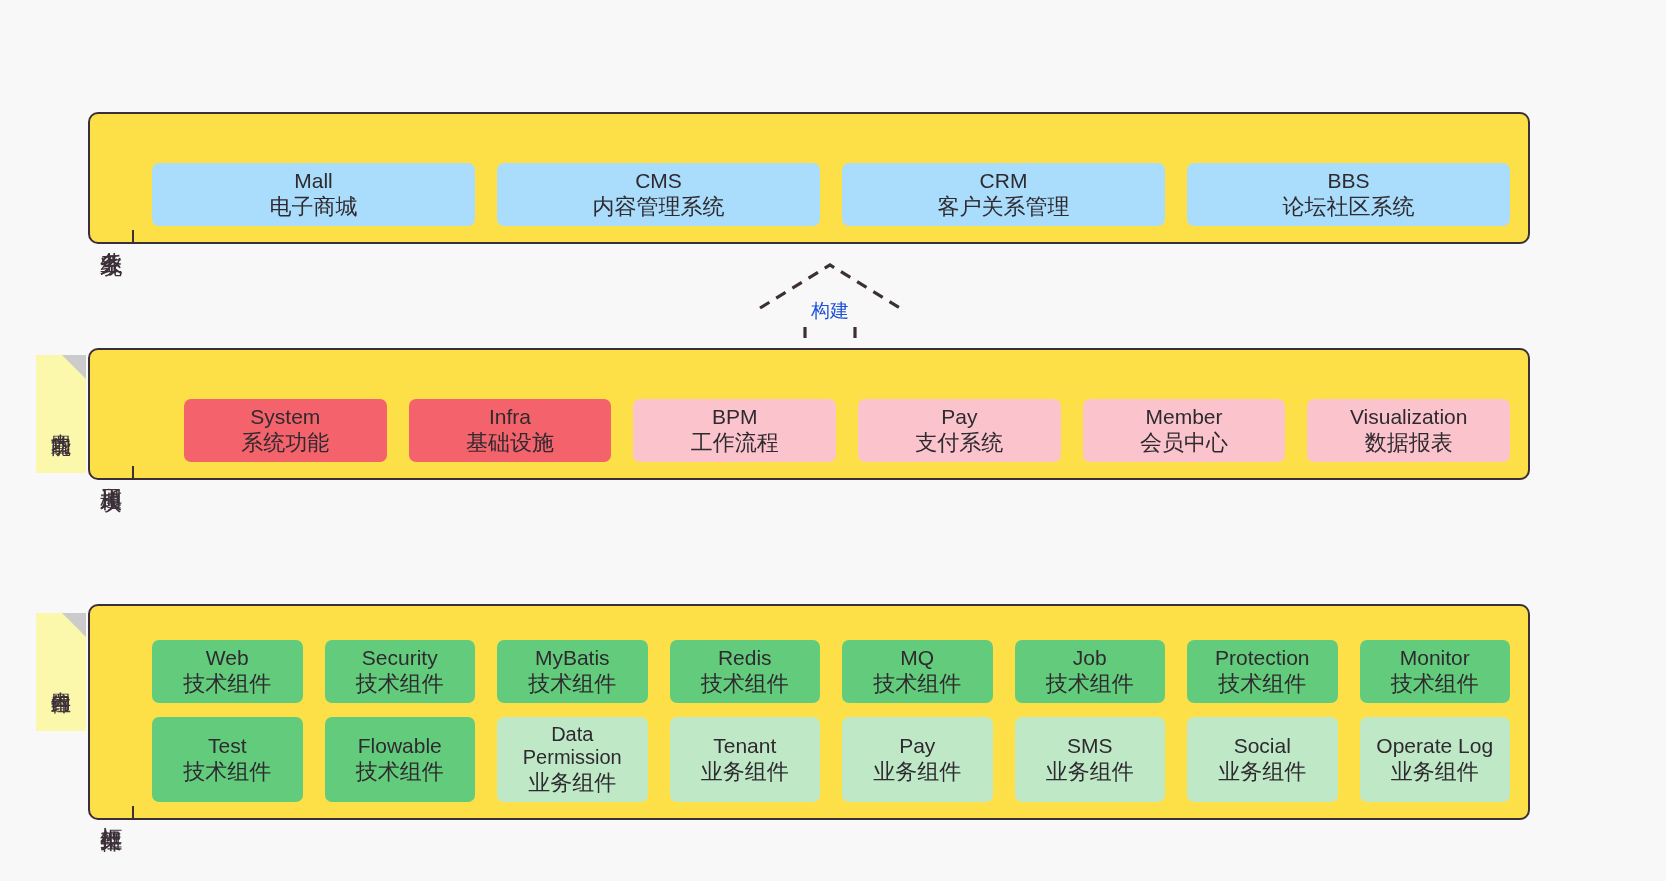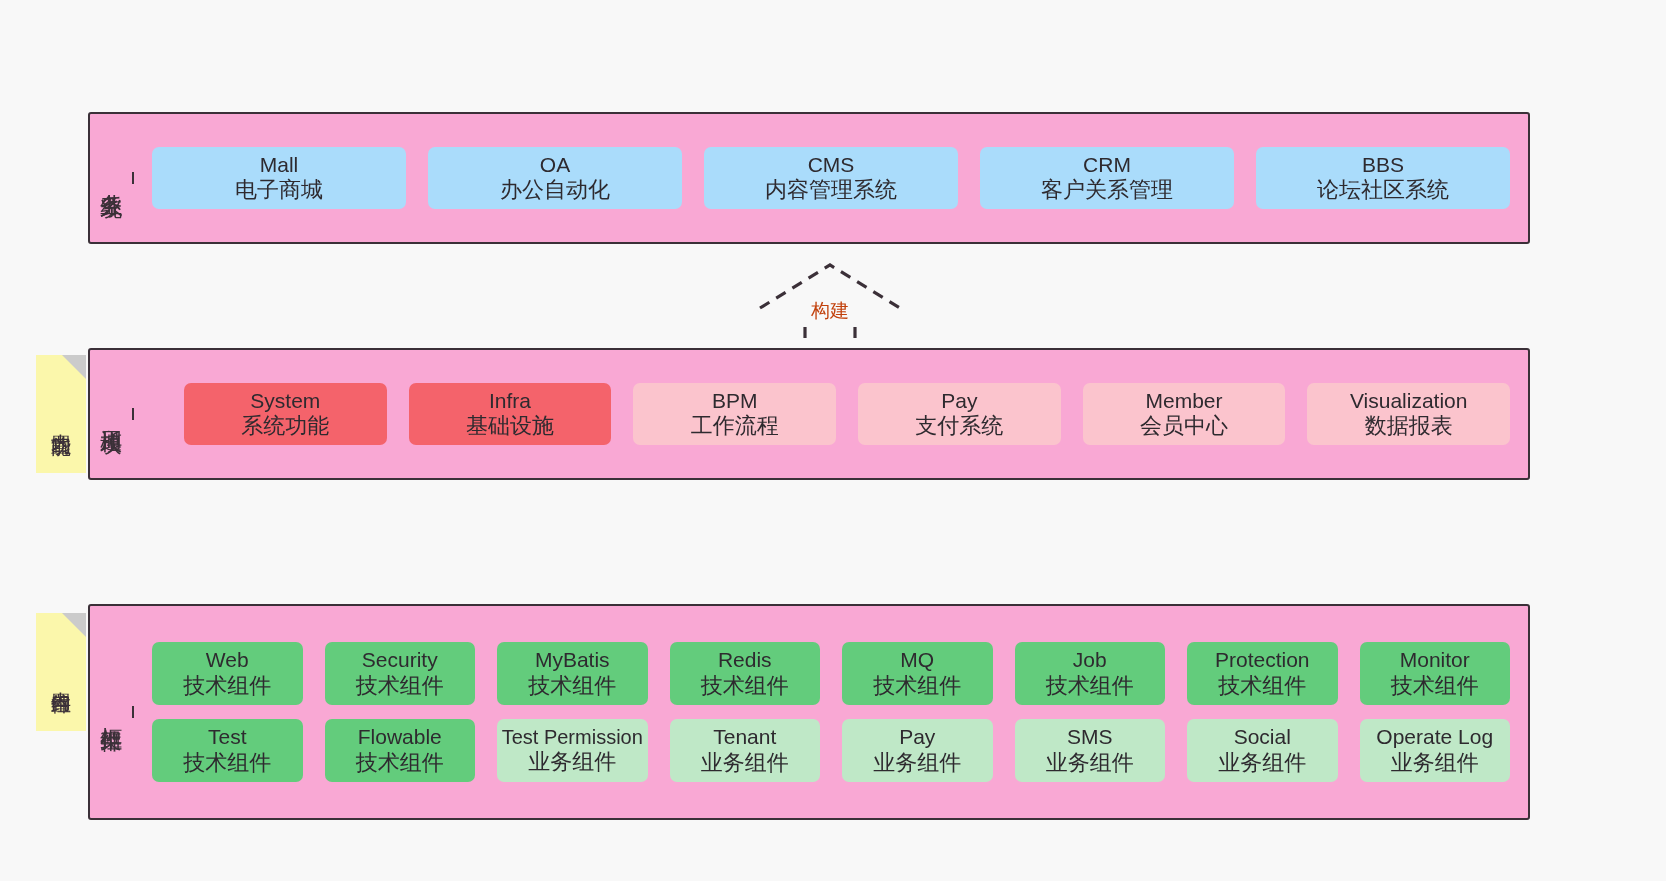--- a/index.html
+++ b/index.html
@@ -7,25 +7,25 @@
     width: 1666px; height: 881px;
     background: #f8f8f8;
     font-family: "Liberation Sans", "DejaVu Sans", sans-serif;
     overflow: hidden;
   }
   #canvas { position: relative; width: 1666px; height: 881px; }
 
   
   .layer {
     position: absolute;
-    background: #f9a8d4;
+    background: #fde047;
     border: 2px solid #3b3038;
-    border-radius: 3px;
-    display: flex;
-    align-items: center;
+    border-radius: 10px;
+    display: flex;
+    align-items: flex-end;
   }
   .layer-label {
     flex: 0 0 auto;
     width: 44px;
     display: flex;
     align-items: center;
     justify-content: center;
     border-right: 2px solid #3b3038;
     color: #3b3038;
     font-size: 22px;
@@ -97,42 +97,38 @@
   }
 
   
   .arrow { position: absolute; }
   .arrow svg { display: block; overflow: visible; }
   .arrow-label {
     position: absolute;
     left: 50%;
     transform: translateX(-50%);
     background: #f8f8f8;
-    color: #c2410c;
+    color: #1d4ed8;
     font-size: 19px;
     padding: 0 15px;
     white-space: nowrap;
   }
 </style>
 </head>
 <body>
 
 <div id="canvas">
 
   <div class="layer" id="layer-business" style="left:88px; top:112px; width:1442px; height:132px;">
     <div class="layer-label">业务系统</div>
     <div class="layer-body">
       <div class="row">
         <div class="card c-blue">
           <span class="t1">Mall</span>
           <span class="t2">电子商城</span>
-        </div>
-        <div class="card c-blue">
-          <span class="t1">OA</span>
-          <span class="t2">办公自动化</span>
         </div>
         <div class="card c-blue">
           <span class="t1">CMS</span>
           <span class="t2">内容管理系统</span>
         </div>
         <div class="card c-blue">
           <span class="t1">CRM</span>
           <span class="t2">客户关系管理</span>
         </div>
         <div class="card c-blue">
@@ -240,21 +236,21 @@
       <div class="row">
         <div class="card c-green">
           <span class="t1">Test</span>
           <span class="t2">技术组件</span>
         </div>
         <div class="card c-green">
           <span class="t1">Flowable</span>
           <span class="t2">技术组件</span>
         </div>
         <div class="card c-greenlight two-line-name">
-          <span class="t1">Test Permission</span>
+          <span class="t1">Data Permission</span>
           <span class="t2">业务组件</span>
         </div>
         <div class="card c-greenlight">
           <span class="t1">Tenant</span>
           <span class="t2">业务组件</span>
         </div>
         <div class="card c-greenlight">
           <span class="t1">Pay</span>
           <span class="t2">业务组件</span>
         </div>

